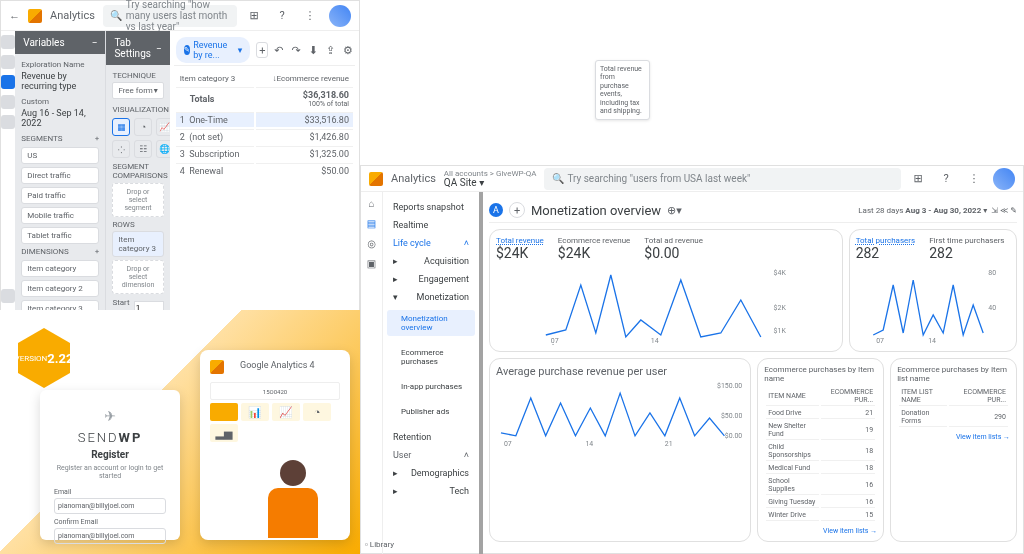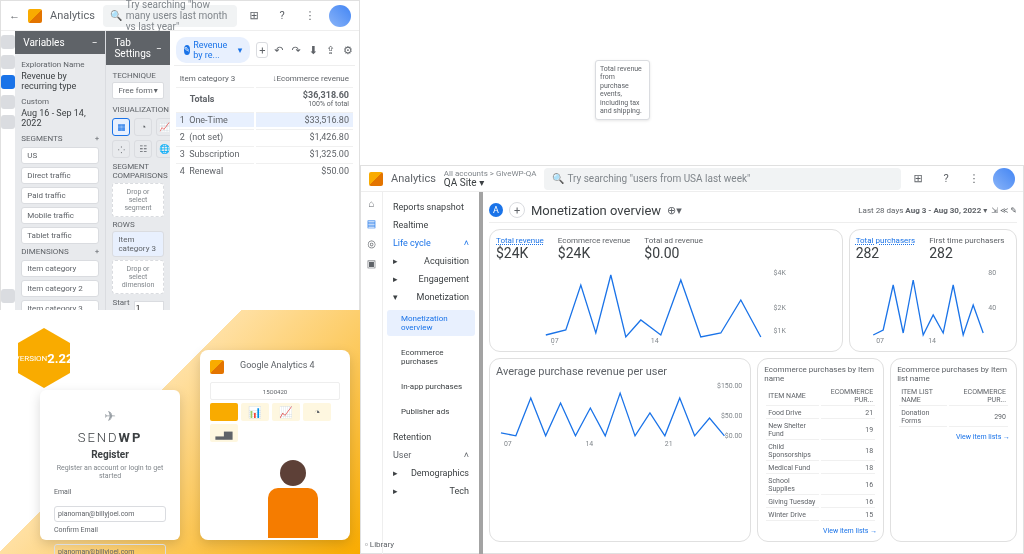--- a/index.html
+++ b/index.html
@@ -45,21 +45,21 @@
 
 .botleft{position:absolute;left:0;top:310px;width:360px;height:244px;background:linear-gradient(135deg,#fff 40%,#ffe0a3 40%,#f9ab00 100%);overflow:hidden}
 .badge{position:absolute;left:18px;top:18px;width:52px;height:60px;background:#f9ab00;display:flex;align-items:center;justify-content:center;color:#fff;font-size:8px;clip-path:polygon(50% 0,100% 25%,100% 75%,50% 100%,0 75%,0 25%)}
 .badge .v{font-size:13px;font-weight:700}
 .card{position:absolute;left:40px;top:80px;width:140px;height:150px;background:#fff;border-radius:6px;box-shadow:0 4px 12px rgba(0,0,0,.15);padding:14px;text-align:center}
 .send{font-size:13px;font-weight:300;letter-spacing:2px;color:#3c4043}
 .send b{font-weight:700}
 .plane{width:18px;height:18px;margin:4px auto;font-size:14px;color:#9aa0a6}
 .reg{font-size:10px;font-weight:700;color:#3c4043;margin-top:4px}
 .sub{font-size:7px;color:#80868b;margin:4px 0 8px}
-.inp{width:100%;border:1px solid #dadce0;border-radius:3px;padding:3px;font-size:7px;color:#5f6368;margin-top:10px;text-align:left}
+.inp{width:100%;border:1px solid #dadce0;border-radius:3px;padding:3px;font-size:7px;color:#5f6368;margin-top:2px;text-align:left}
 .flab{font-size:7px;text-align:left;color:#5f6368;margin-top:4px}
 .ga4card{position:absolute;left:200px;top:40px;width:150px;height:190px;background:#fff;border-radius:8px;box-shadow:0 4px 12px rgba(0,0,0,.15);padding:10px}
 .ga4h{display:flex;align-items:flex-start;gap:16px;font-size:9px;color:#5f6368}
 .mini{display:flex;gap:3px;margin-top:8px;flex-wrap:wrap}
 .mc{width:28px;height:18px;background:#fef7e0;border-radius:2px;display:flex;align-items:center;justify-content:center}
 .person{position:absolute;left:258px;top:150px;width:70px;height:90px}
 .phead{width:26px;height:26px;border-radius:50%;background:#5d4037;margin:0 auto}
 .pbody{width:50px;height:50px;background:#f57c00;border-radius:10px 10px 0 0;margin:2px auto}
 
 .right{position:absolute;left:360px;top:165px;width:664px;height:389px;background:#fff;border:1px solid #e0e0e0}

